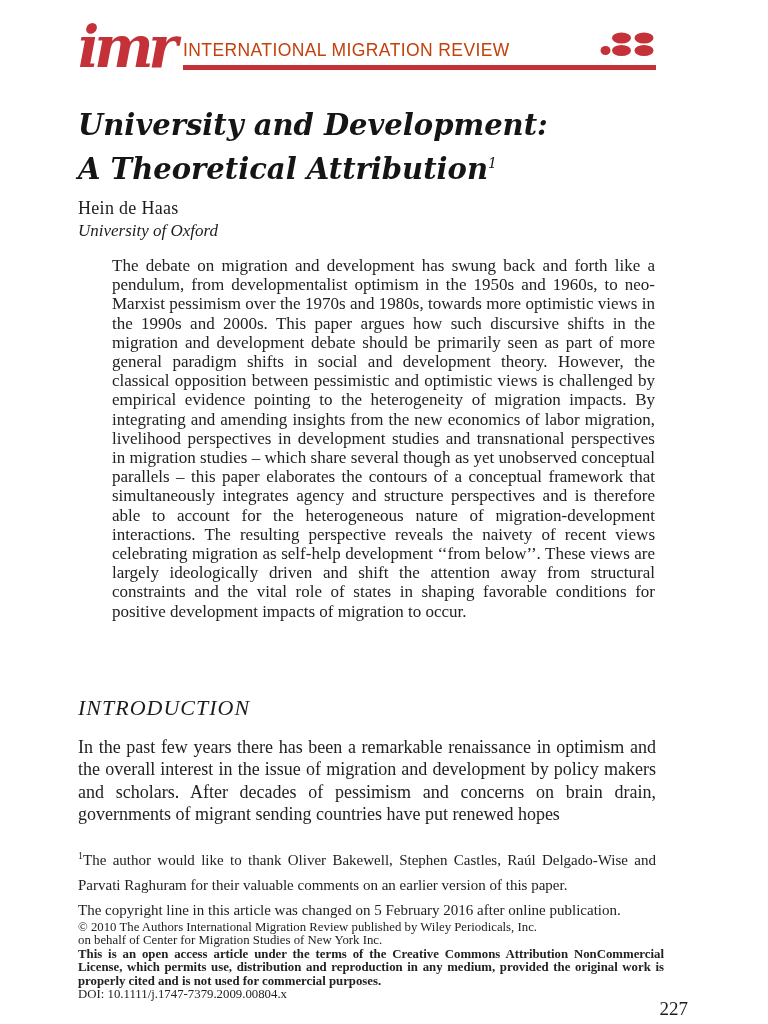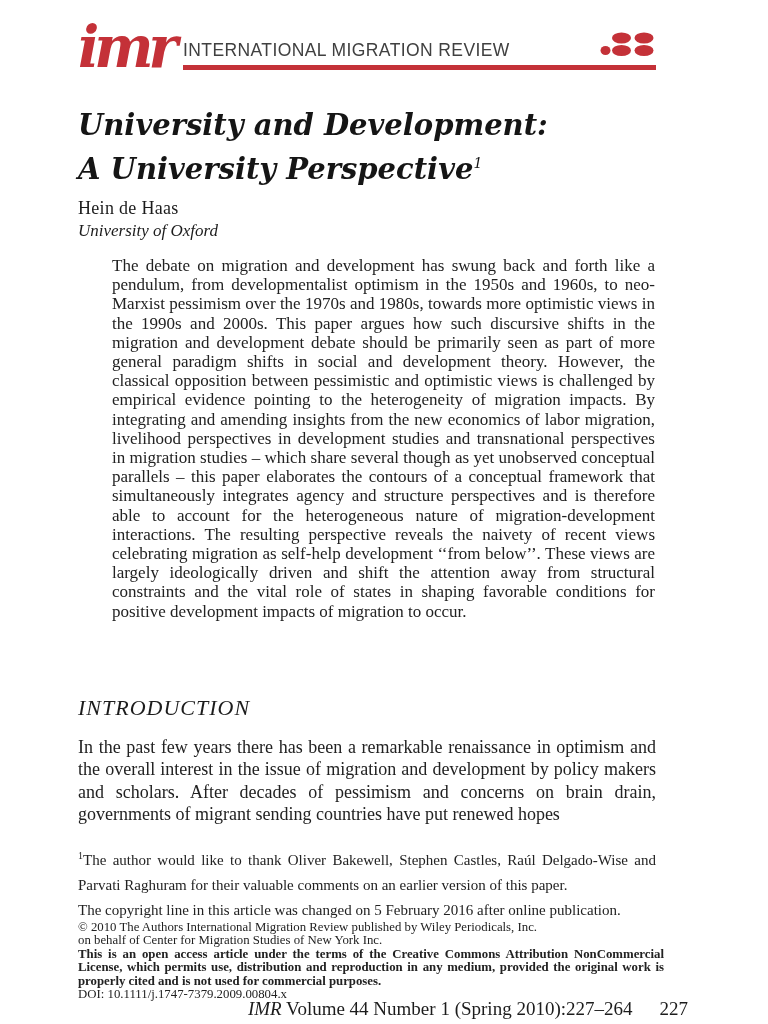--- a/index.html
+++ b/index.html
@@ -39,21 +39,21 @@
     flex: 1;
     border-bottom: 5px solid #c43138;
     display: flex;
     justify-content: space-between;
     align-items: flex-end;
   }
   .journal-name {
     font-family: "Liberation Sans", sans-serif;
     font-size: 17.5px;
     letter-spacing: 0.4px;
-    color: #404040;
+    color: #c2410c;
     padding-bottom: 4px;
     white-space: nowrap;
   }
   .dots { margin-bottom: 4px; }
 
   
   .title {
     position: absolute;
     left: 78px;
     top: 106px;
@@ -170,21 +170,21 @@
           <ellipse cx="44" cy="8" rx="9.5" ry="5.5" fill="#c43138"></ellipse>
           <ellipse cx="21.5" cy="20.5" rx="9.5" ry="5.5" fill="#c43138"></ellipse>
           <ellipse cx="44" cy="20.5" rx="9.5" ry="5.5" fill="#c43138"></ellipse>
         </svg>
       </div>
     </div>
   </div>
 
   <h1 class="title">
     <div>University and Development:</div>
-    <div><span>A University Perspective</span><sup>1</sup></div>
+    <div><span>A Theoretical Attribution</span><sup>1</sup></div>
   </h1>
 
   <div class="author">Hein de Haas</div>
   <div class="affiliation">University of Oxford</div>
 
   <div class="abstract">The debate on migration and development has swung back and forth like a pendulum, from developmentalist optimism in the 1950s and 1960s, to neo-Marxist pessimism over the 1970s and 1980s, towards more optimistic views in the 1990s and 2000s. This paper argues how such discursive shifts in the migration and development debate should be primarily seen as part of more general paradigm shifts in social and development theory. However, the classical opposition between pessimistic and optimistic views is challenged by empirical evidence pointing to the heterogeneity of migration impacts. By integrating and amending insights from the new economics of labor migration, livelihood perspectives in development studies and transnational perspectives in migration studies – which share several though as yet unobserved conceptual parallels – this paper elaborates the contours of a conceptual framework that simultaneously integrates agency and structure perspectives and is therefore able to account for the heterogeneous nature of migration-development interactions. The resulting perspective reveals the naivety of recent views celebrating migration as self-help development ‘‘from below’’. These views are largely ideologically driven and shift the attention away from structural constraints and the vital role of states in shaping favorable conditions for positive development impacts of migration to occur.</div>
 
   <div class="section-heading">INTRODUCTION</div>
   <div class="body-text">In the past few years there has been a remarkable renaissance in optimism and the overall interest in the issue of migration and development by policy makers and scholars. After decades of pessimism and concerns on brain drain, governments of migrant sending countries have put renewed hopes</div>
 
@@ -194,17 +194,16 @@
   </div>
 
   <div class="imprint">
     <div>© 2010 The Authors International Migration Review published by Wiley Periodicals, Inc.</div>
     <div>on behalf of Center for Migration Studies of New York Inc.</div>
     <div class="license">This is an open access article under the terms of the Creative Commons Attribution NonCommercial License, which permits use, distribution and reproduction in any medium, provided the original work is properly cited and is not used for commercial purposes.</div>
     <div>DOI: 10.1111/j.1747-7379.2009.00804.x</div>
   </div>
 
   <div class="footer">
-    <div><span class="citation-abbrev">IMR</span> <span>Volume 44 Number 1 (Spring 2010):227–264</span></div>
     <div>227</div>
   </div>
 
 </div>
 
 </body></html>

